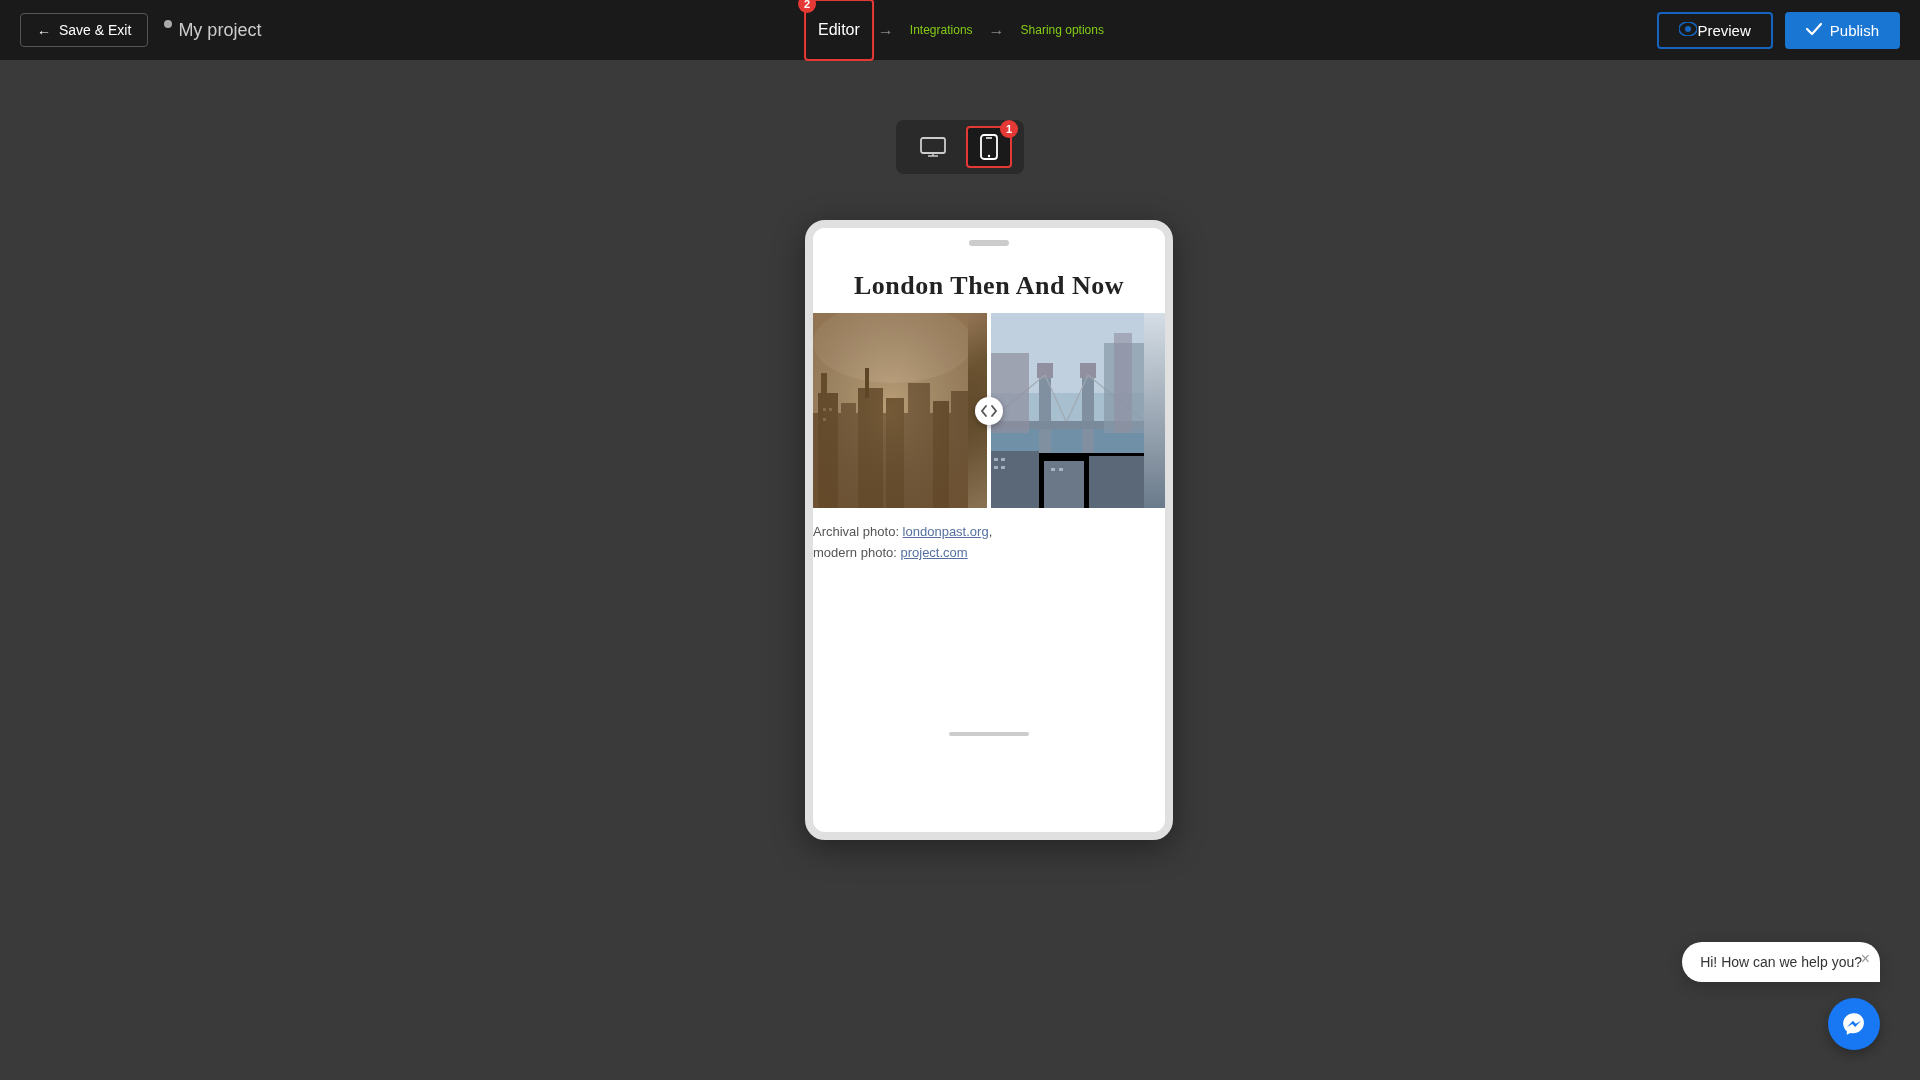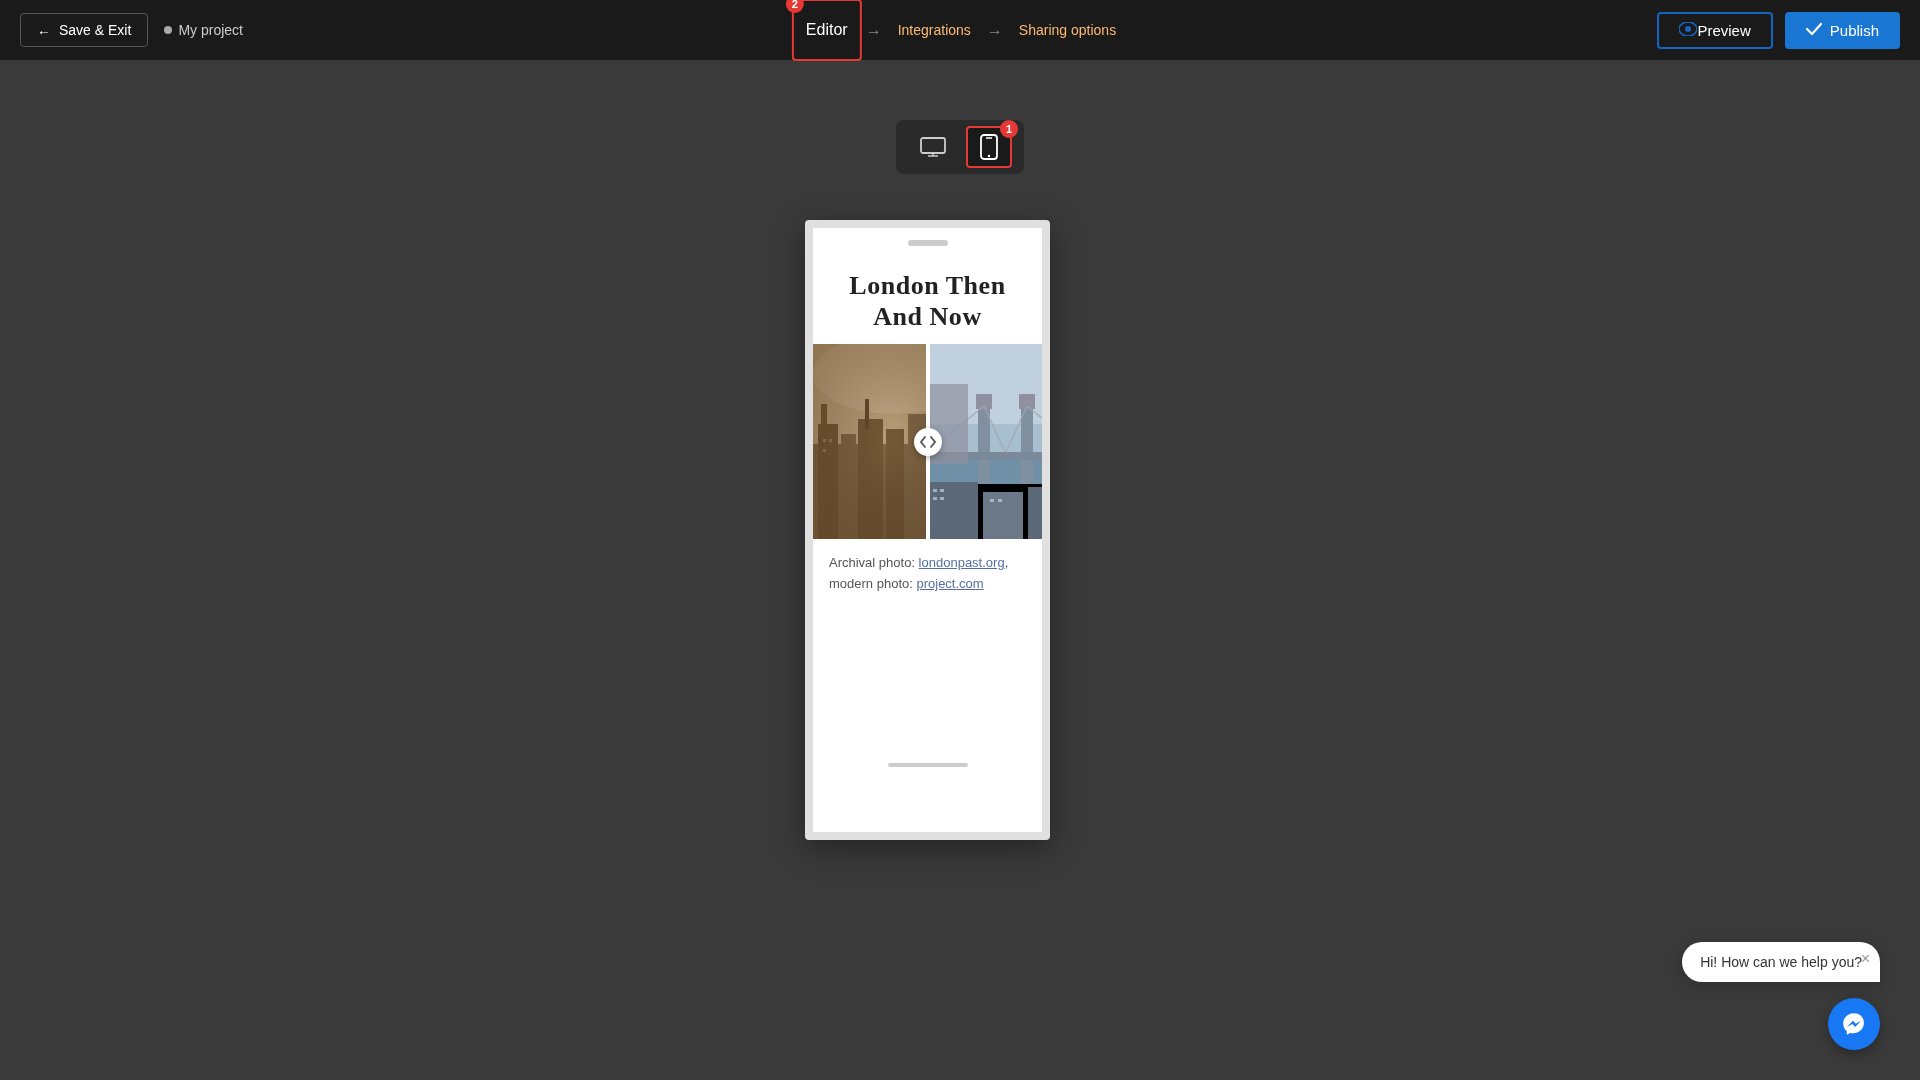--- a/index.html
+++ b/index.html
@@ -33,25 +33,25 @@
       color: #fff;
       padding: 8px 16px;
       border-radius: 4px;
       cursor: pointer;
       font-size: 14px;
       white-space: nowrap;
     }
 
     .project-indicator {
       display: flex;
-      align-items: center;
+      align-items: flex-start;
       gap: 6px;
       margin-left: 16px;
       color: #ccc;
-      font-size: 14px;
+      font-size: 18px;
     }
     .project-dot {
       width: 8px; height: 8px;
       background: #aaa;
       border-radius: 50%;
     }
 
     .nav-steps {
       display: flex;
       align-items: center;
@@ -62,22 +62,22 @@
     }
 
     .nav-step {
       display: flex;
       align-items: center;
       gap: 0;
       position: relative;
     }
 
     .step-label {
-      color: #fdba74;
-      font-size: 14px;
+      color: #84cc16;
+      font-size: 12px;
       padding: 8px 12px;
       cursor: pointer;
       position: relative;
     }
 
     .active-box {
       border: 2px solid #e53935;
       border-radius: 4px;
       padding: 20px 12px;
       color: #fff;
@@ -195,26 +195,26 @@
     .phone-container {
       position: absolute;
       top: 110px;
       left: 50%;
       transform: translateX(-50%);
       width: 310px;
     }
 
     .phone-frame {
       background: #fff;
-      border-radius: 4px;
+      border-radius: 20px;
       border: 8px solid #e0e0e0;
       box-shadow: 0 8px 32px rgba(0,0,0,0.4);
       overflow: hidden;
       position: relative;
-      width: 245px;
+      width: 368px;
       min-height: 620px;
     }
 
     .phone-top-bar {
       display: flex;
       justify-content: center;
       padding: 12px 0 8px;
       background: #fff;
     }
 
@@ -335,21 +335,21 @@
       border-radius: 50%;
       display: flex;
       align-items: center;
       justify-content: center;
       box-shadow: 0 2px 6px rgba(0,0,0,0.3);
       font-size: 12px;
       color: #333;
     }
 
     .phone-caption {
-      padding: 14px 16px 20px;
+      padding: 14px 0 20px;
       font-size: 13px;
       color: #555;
       line-height: 1.6;
     }
 
     .phone-caption a {
       color: #5570a0;
       text-decoration: underline;
     }
 

